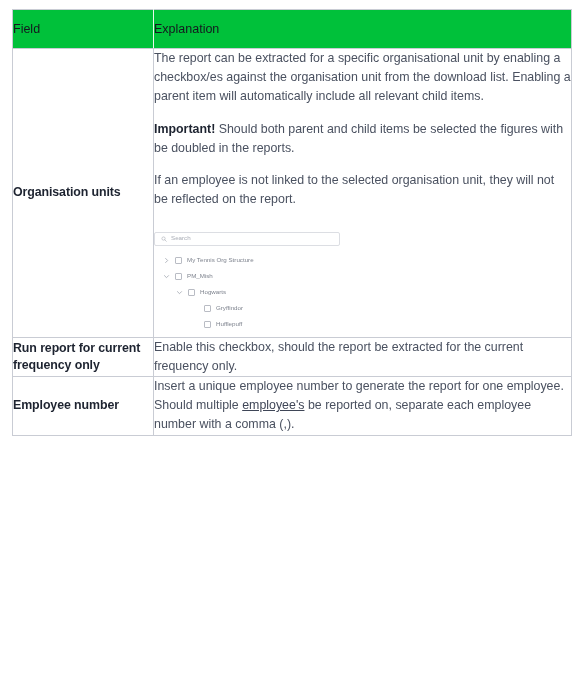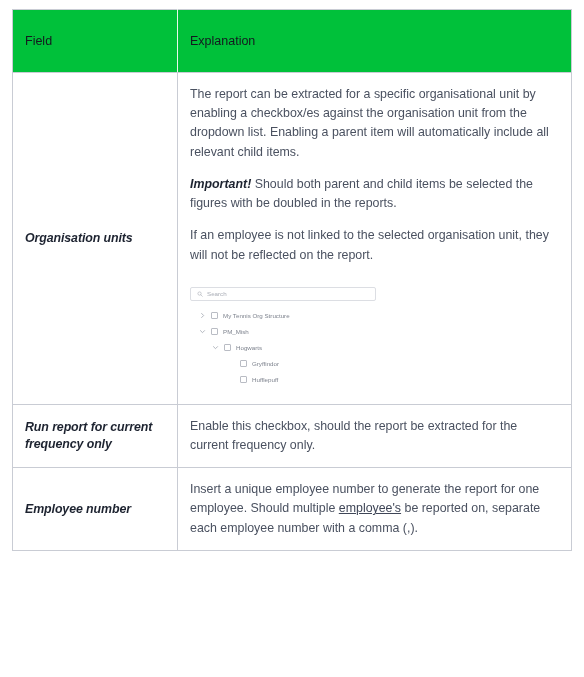--- a/index.html
+++ b/index.html
@@ -29,21 +29,21 @@
     width: 560px;
     border-collapse: collapse;
     table-layout: fixed;
     background: #ffffff;
   }
 
   table.doc-table td,
   table.doc-table th {
     border: 1px solid #c9ccd4;
     vertical-align: middle;
-    padding: 12px;
+    padding: 0;
   }
 
   
   thead th {
     background: #00c13a;
     border-color: #00c13a;
     color: #14181f;
     font-weight: normal;
     font-size: 12.5px;
     text-align: left;
@@ -57,37 +57,35 @@
 
   
   td.field-cell {
     width: 140px;
     padding: 14px 14px;
     font-size: 12.4px;
     font-weight: bold;
     color: #1d2330;
     line-height: 1.35;
     letter-spacing: -0.1px;
-    font-style: italic;
   }
   td.expl-cell {
     padding: 13px 16px 14px 16px;
     font-size: 12.4px;
     line-height: 1.55;
     color: #4a5160;
   }
   td.expl-cell p {
     margin: 0 0 13px 0;
   }
   td.expl-cell p:last-child {
     margin-bottom: 0;
   }
   .imp {
     font-weight: bold;
-    font-style: italic;
     color: #1d2330;
   }
   .ulink {
     text-decoration: underline;
     color: #3f4657;
     text-align: right;
   }
 
   
   .tree-widget {
@@ -167,21 +165,21 @@
       <tr>
         <th class="col-field">Field</th>
         <th class="col-expl">Explanation</th>
       </tr>
     </thead>
     <tbody>
 
       <tr>
         <td class="field-cell">Organisation units</td>
         <td class="expl-cell">
-          <p>The report can be extracted for a specific organisational unit by enabling a checkbox/es against the organisation unit from the dropdown list. Enabling a parent item will automatically include all relevant child items.</p>
+          <p>The report can be extracted for a specific organisational unit by enabling a checkbox/es against the organisation unit from the download list. Enabling a parent item will automatically include all relevant child items.</p>
           <p><span class="imp">Important!</span> <span>Should both parent and child items be selected the figures with be doubled in the reports.</span></p>
           <p>If an employee is not linked to the selected organisation unit, they will not be reflected on the report.</p>
 
           <div class="tree-widget">
             <div class="tree-search">
               <svg class="srch-ico" viewBox="0 0 16 16">
                 <circle cx="6.8" cy="6.8" r="4.4" fill="none" stroke="#a9adb6" stroke-width="1.6"></circle>
                 <line x1="10.2" y1="10.2" x2="14.2" y2="14.2" stroke="#a9adb6" stroke-width="1.6" stroke-linecap="round"></line>
               </svg>
               <span class="srch-txt">Search</span>

